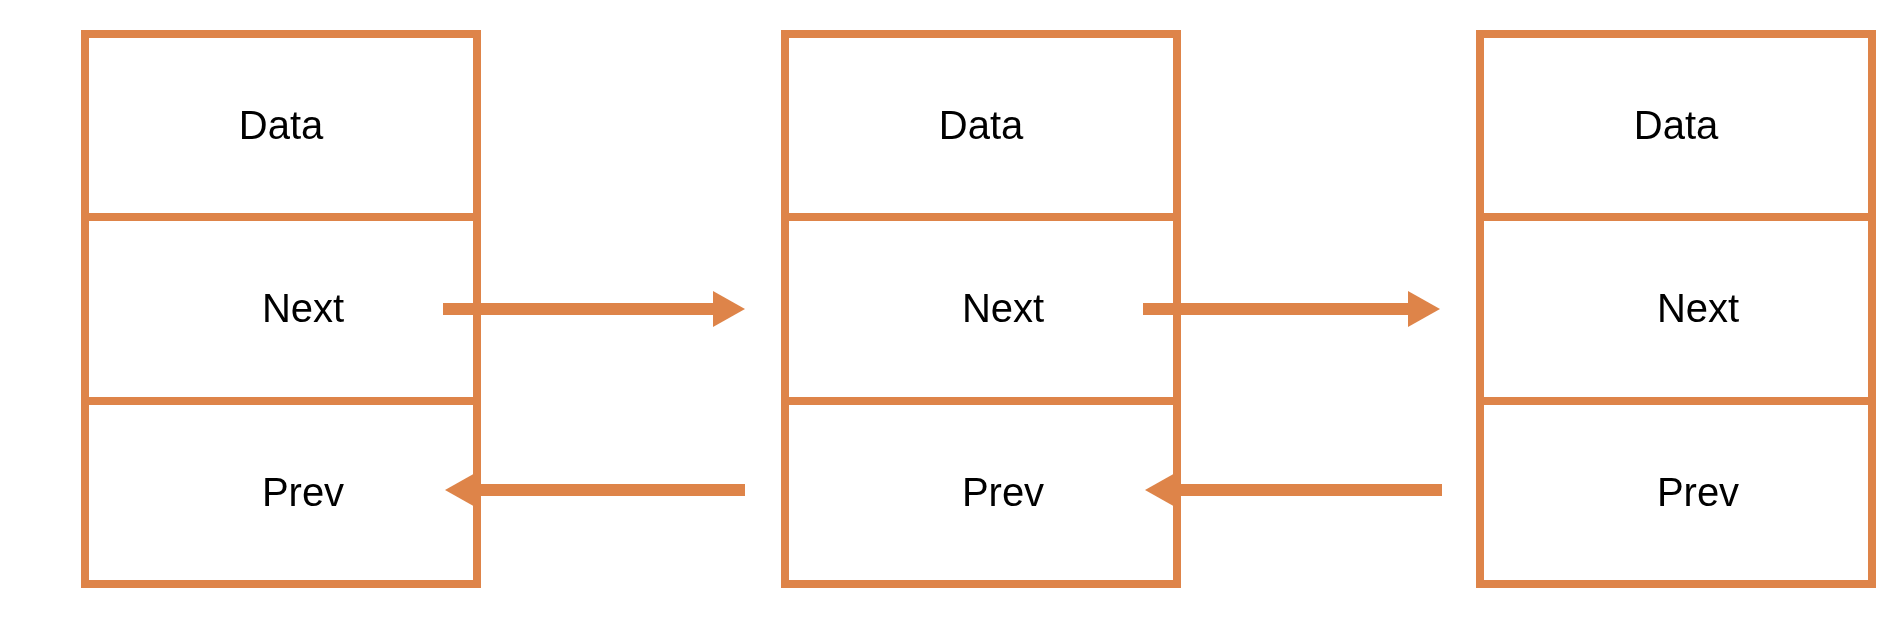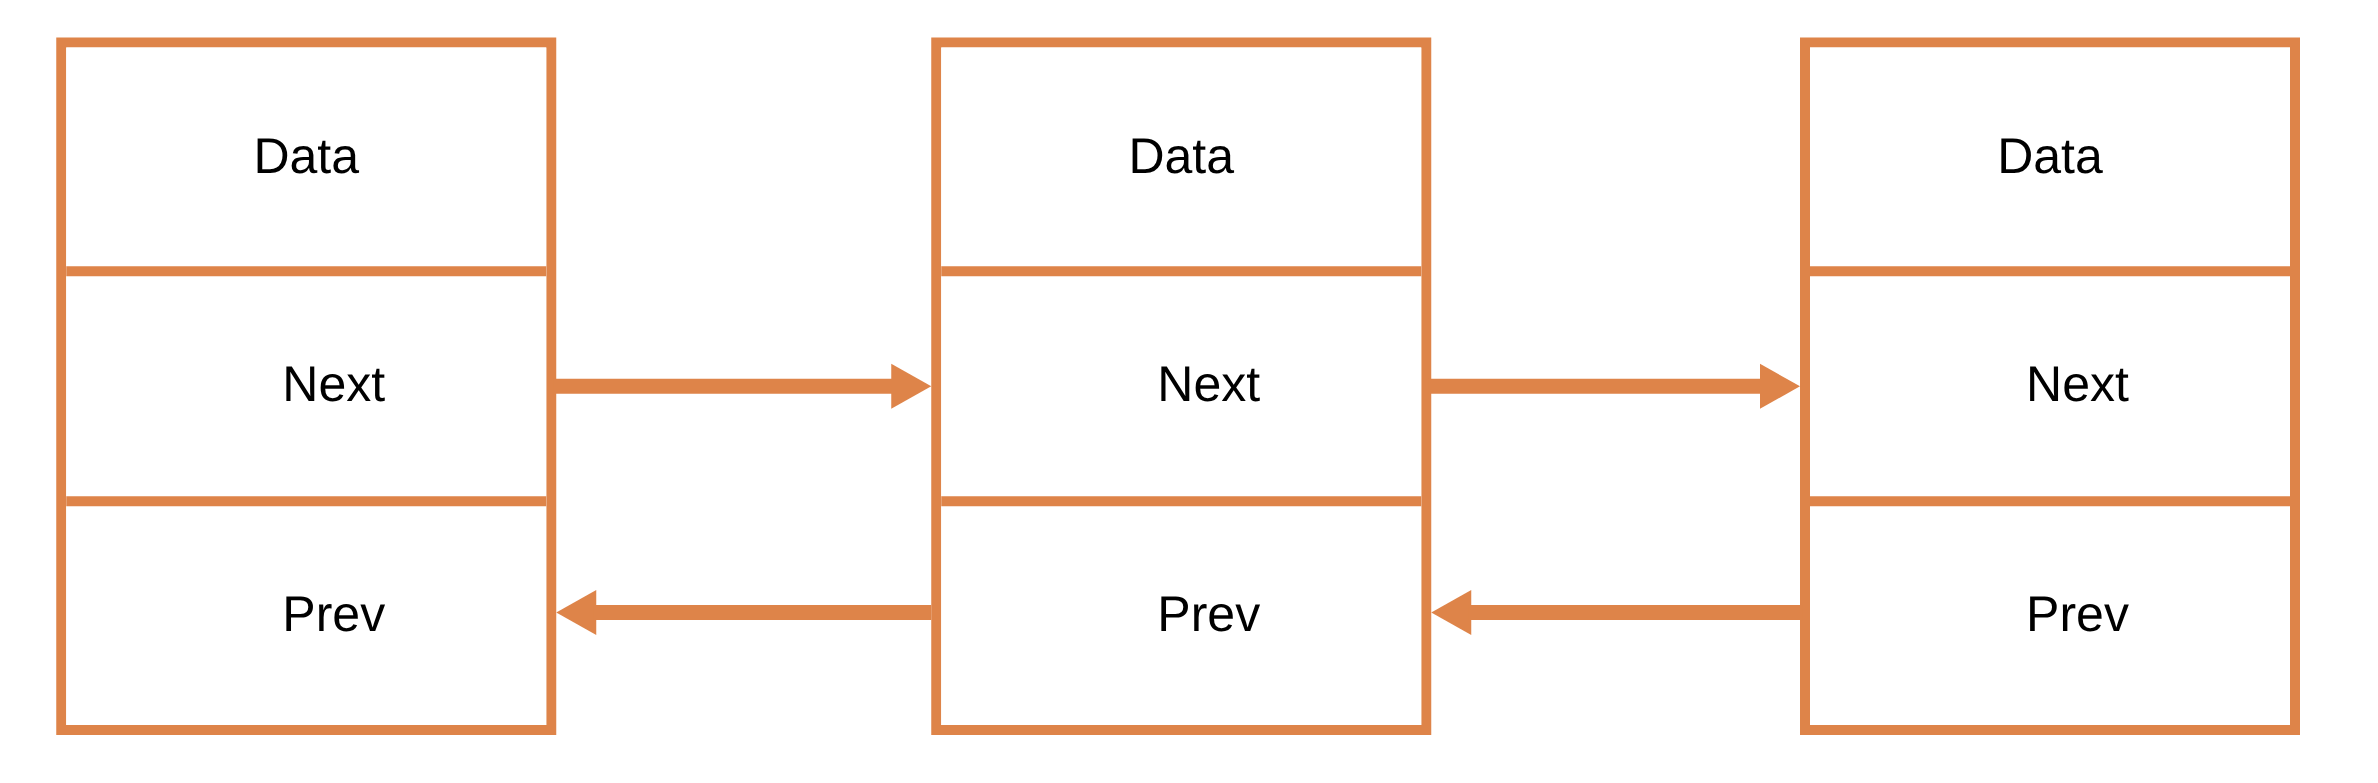--- a/index.html
+++ b/index.html
@@ -24,20 +24,21 @@
   }
   .node {
     position: absolute;
     top: 30px;
     width: 400px;
     height: 558px;
     border: 8px solid var(--accent);
     background: var(--bg);
     display: flex;
     flex-direction: column;
+    margin-left: 36px;
   }
   .node-1 { left: 45px; }
   .node-2 { left: 745px; }
   .node-3 { left: 1440px; }
   .cell {
     flex: 1;
     display: flex;
     align-items: center;
     justify-content: center;
     font-size: 40px;

